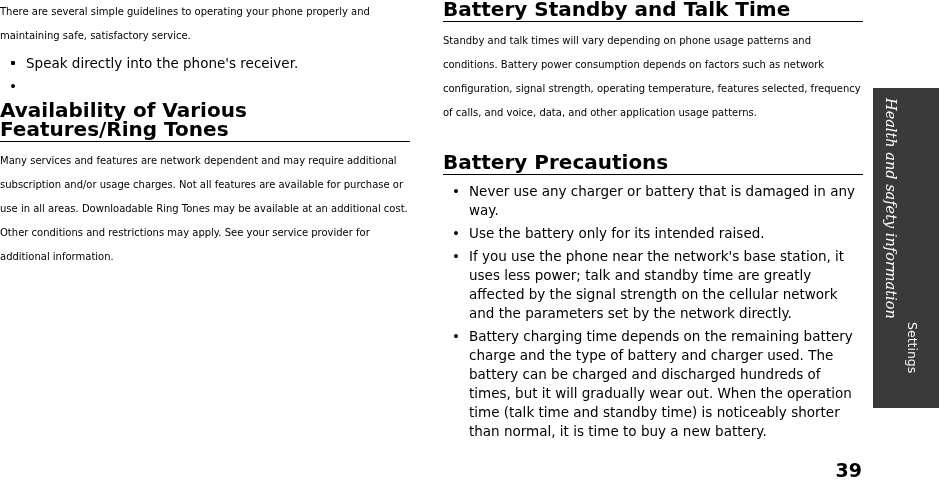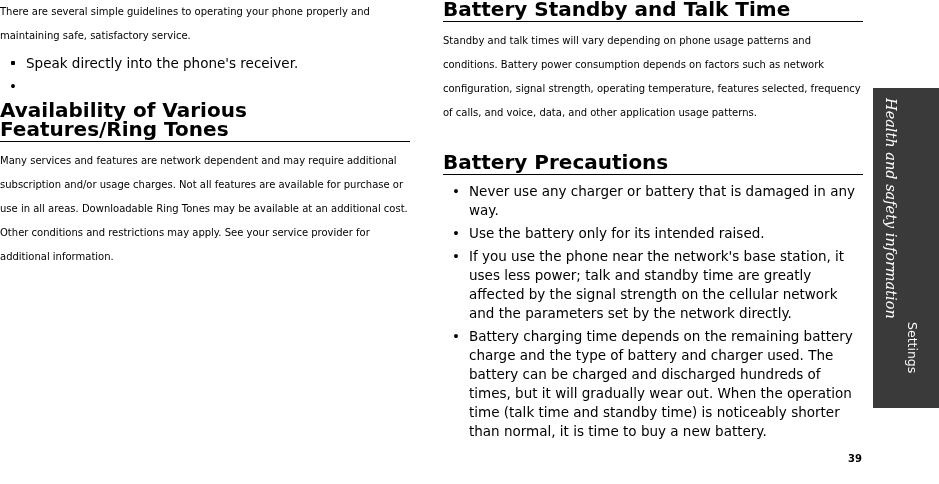--- a/index.html
+++ b/index.html
@@ -103,22 +103,22 @@
     font-family: "DejaVu Sans", sans-serif;
     font-size: 12.5px;
     transform-origin: 0 0;
     transform: rotate(90deg);
     left: 47px;
     top: 234px;
   }
   .page-number {
     position: absolute;
     right: 77px;
-    bottom: 20px;
-    font-size: 10px;
+    bottom: 3px;
+    font-size: 19px;
     font-weight: bold;
   }
 </style>
 </head>
 <body>
 
 <div class="page">
 
   <div class="col col-left">
     <p class="body">There are several simple guidelines to operating your phone properly and maintaining safe, satisfactory service.</p>

